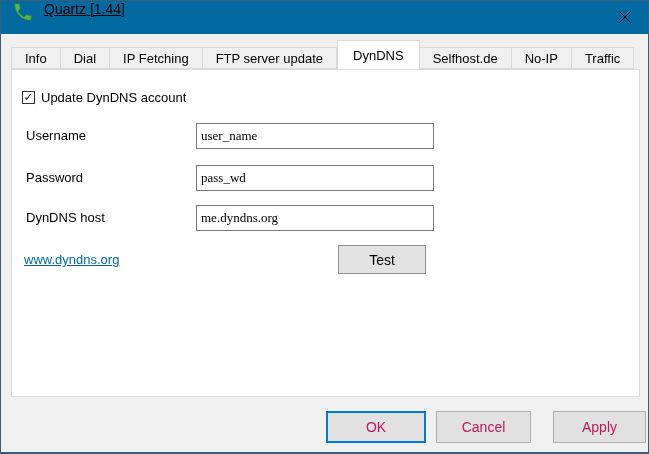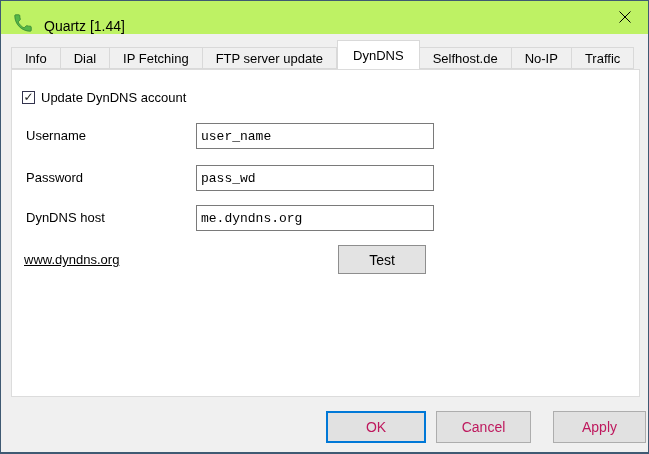--- a/index.html
+++ b/index.html
@@ -9,22 +9,22 @@
     width: 649px; height: 454px;
     background: #f0f0f0;
     border: 1px solid #3f5a73;
     box-shadow: inset 0 -1px 0 #3f5a73;
     overflow: hidden;
     color: #000;
   }
   
   .titlebar {
     position: absolute; left: 0; top: 0; right: 0; height: 33px;
-    background: #bef264;
-    display: flex; align-items: flex-end;
+    background: #0369a1;
+    display: flex; align-items: flex-start; text-decoration: underline;
   }
   .app-icon { width: 22px; height: 22px; margin-left: 11px; flex: 0 0 auto; }
   .title-text { margin-left: 10px; font-size: 14px; color: #000; }
   .close-btn {
     position: absolute; right: 0; top: 0; width: 46px; height: 32px;
     display: flex; align-items: center; justify-content: center;
     cursor: default;
   }
   .close-btn svg { width: 12px; height: 12px; }
   
@@ -75,32 +75,32 @@
     display: none;
   }
   .checkbox.checked .mark { display: block; }
   .chk-label { margin-left: 6px; font-size: 13px; }
   
   .field-label { position: absolute; left: 14px; font-size: 13px; }
   .field-input {
     position: absolute; left: 184px; width: 238px; height: 26px;
     border: 1px solid #7a7a7a;
     background: #fff;
-    font-family: Liberation Mono, monospace;
+    font-family: Liberation Serif, serif;
     font-size: 13px;
     padding: 0 4px;
     color: #000;
     outline: none;
   }
   .row-0-label { top: 58px; } .row-0-input { top: 53px; }
   .row-1-label { top: 100px; } .row-1-input { top: 95px; }
   .row-2-label { top: 140px; } .row-2-input { top: 135px; }
   .site-link {
     position: absolute; left: 12px; top: 182px;
-    font-size: 13px; color: #000000; text-decoration: underline;
+    font-size: 13px; color: #0369a1; text-decoration: underline;
   }
   .test-btn {
     position: absolute; left: 326px; top: 175px; width: 88px; height: 29px;
     background: #e3e3e3;
     border: 1px solid #8e8e8e;
     font-family: "Liberation Sans", "DejaVu Sans", sans-serif;
     font-size: 14px;
     color: #000;
   }
   

